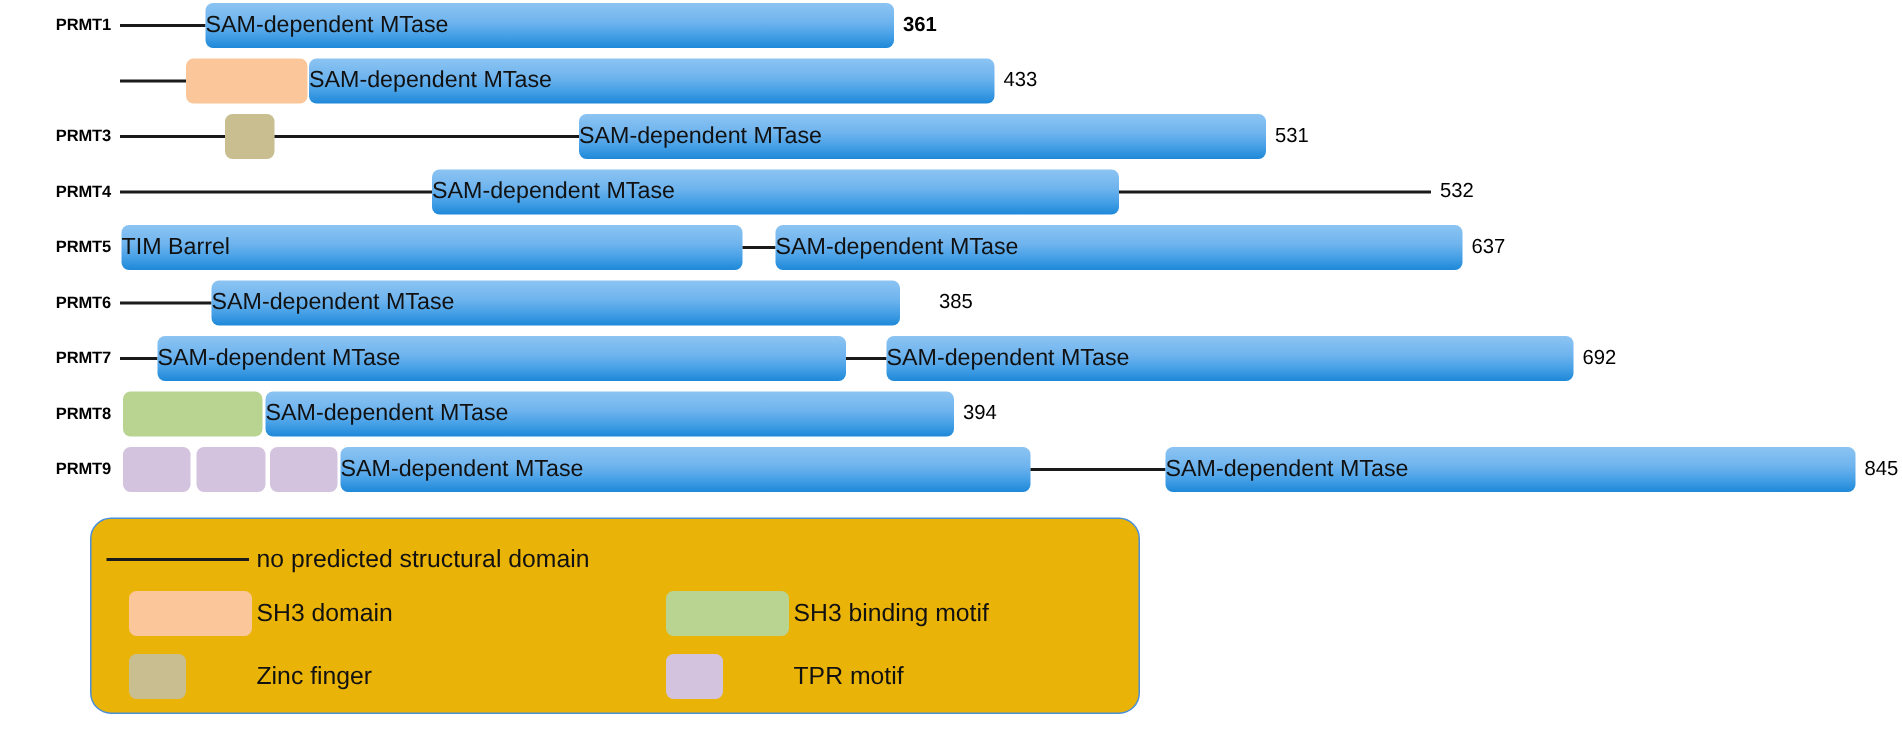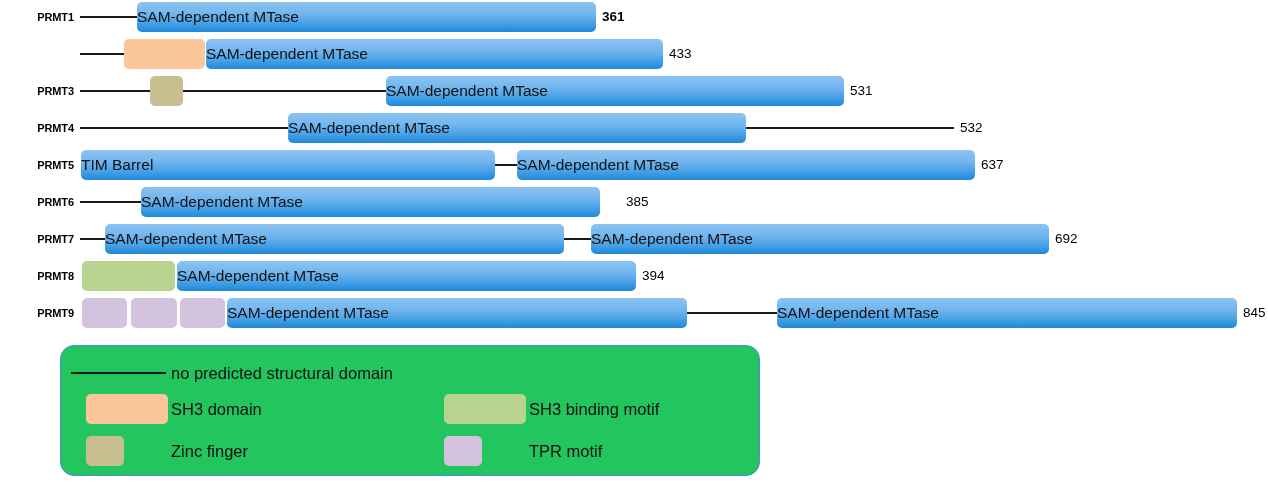--- a/index.html
+++ b/index.html
@@ -101,21 +101,21 @@
 
   
   #legend {
     position: absolute;
     left: 60px;
     top: 345px;
     width: 700px;
     height: 131px;
     border: 1.6px solid #4A90D9;
     border-radius: 14px;
-    background: #22c55e;
+    background: #eab308;
     box-sizing: border-box;
   }
 
   .legend-line {
     position: absolute;
     height: 2px;
     background: #1a1a1a;
   }
 
   .legend-swatch {

